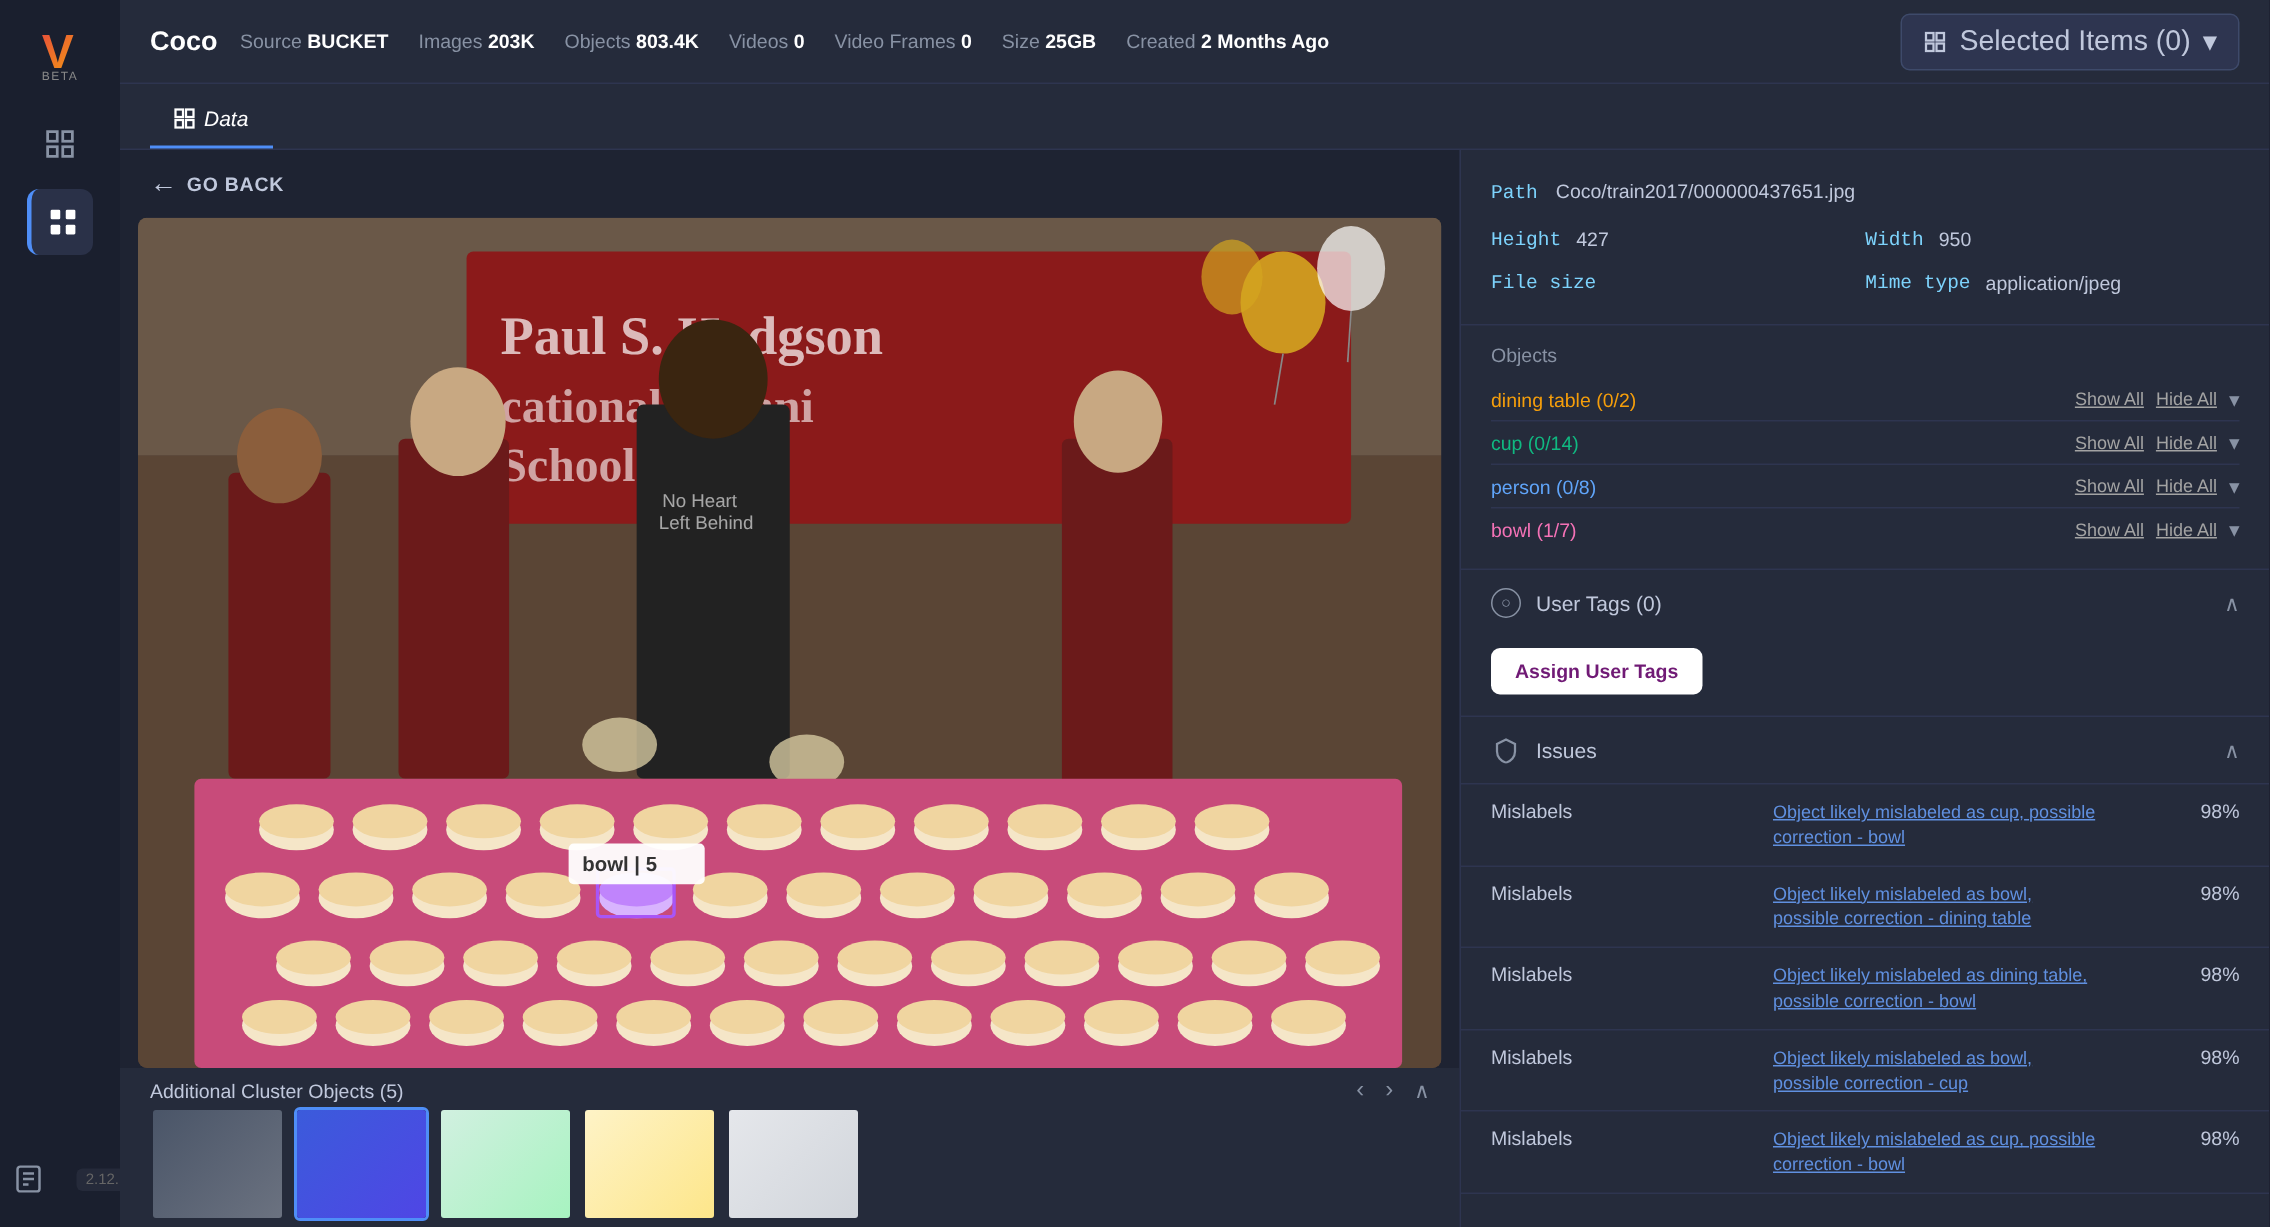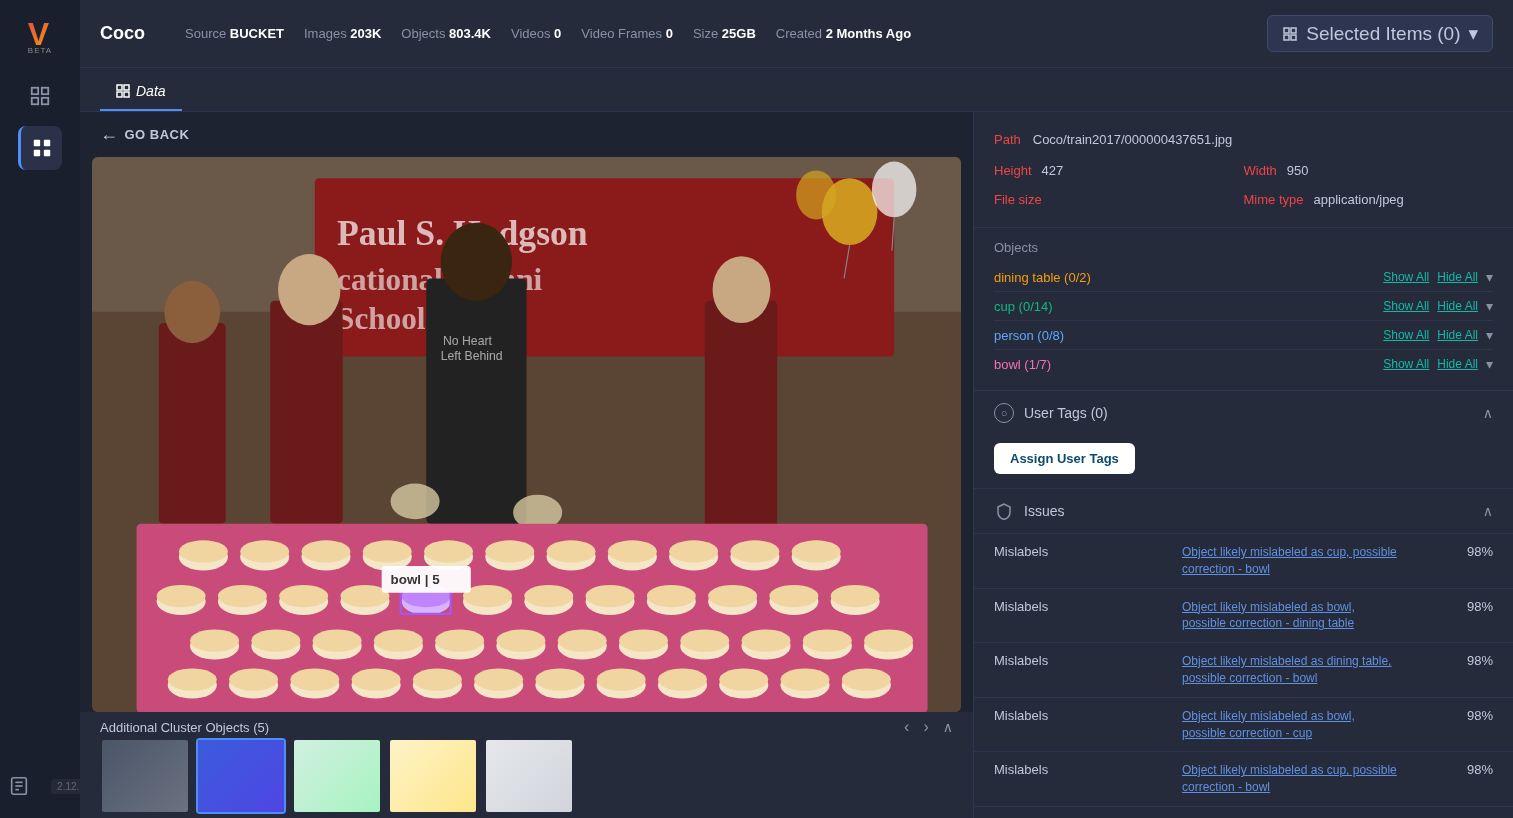--- a/index.html
+++ b/index.html
@@ -89,24 +89,24 @@
       flex: 1;
       display: flex;
       flex-direction: column;
       overflow: hidden;
     }
 
     
     .topbar {
       background: #252b3b;
       padding: 0 20px;
-      height: 68px;
-      display: flex;
-      align-items: center;
-      gap: 40px;
+      height: 56px;
+      display: flex;
+      align-items: center;
+      gap: 15px;
       border-bottom: 1px solid #2e3550;
       flex-shrink: 0;
     }
     .dataset-name {
       font-size: 18px;
       font-weight: 700;
       color: #fff;
     }
     .topbar-meta {
       display: flex;
@@ -269,22 +269,23 @@
       flex-direction: column;
       overflow-y: auto;
     }
 
     .info-section {
       padding: 16px 20px;
       border-bottom: 1px solid #2e3550;
     }
     .info-label {
       font-size: 13px;
-      color: #ef4444;
+      color: #7dd3fc;
       padding: 4px 0;
+      font-family: Liberation Mono, monospace;
     }
     .info-value {
       font-size: 13px;
       color: #c0c8dc;
       padding: 4px 0;
     }
 
     .objects-section {
       padding: 12px 20px;
       border-bottom: 1px solid #2e3550;
@@ -311,21 +312,21 @@
     .object-name.person { color: #60a5fa; }
     .object-name.bowl { color: #f472b6; }
     .object-actions {
       display: flex;
       align-items: center;
       gap: 8px;
       margin-left: auto;
     }
     .show-all-link, .hide-all-link {
       font-size: 12px;
-      color: #14b8a6;
+      color: #a3a3a3;
       text-decoration: underline;
       cursor: pointer;
     }
     .expand-btn {
       background: none;
       border: none;
       color: #8892a4;
       cursor: pointer;
       font-size: 14px;
     }
@@ -356,21 +357,21 @@
       align-items: center;
       justify-content: center;
       font-size: 11px;
       color: #8892a4;
     }
     .chevron-up { font-size: 14px; color: #8892a4; }
 
     .assign-btn {
       margin: 8px 20px 14px;
       background: #fff;
-      color: #0c4a6e;
+      color: #701a75;
       border: none;
       padding: 8px 16px;
       border-radius: 6px;
       font-size: 13px;
       font-weight: 600;
       cursor: pointer;
     }
     .shield-icon {
       width: 20px;
       height: 20px;

